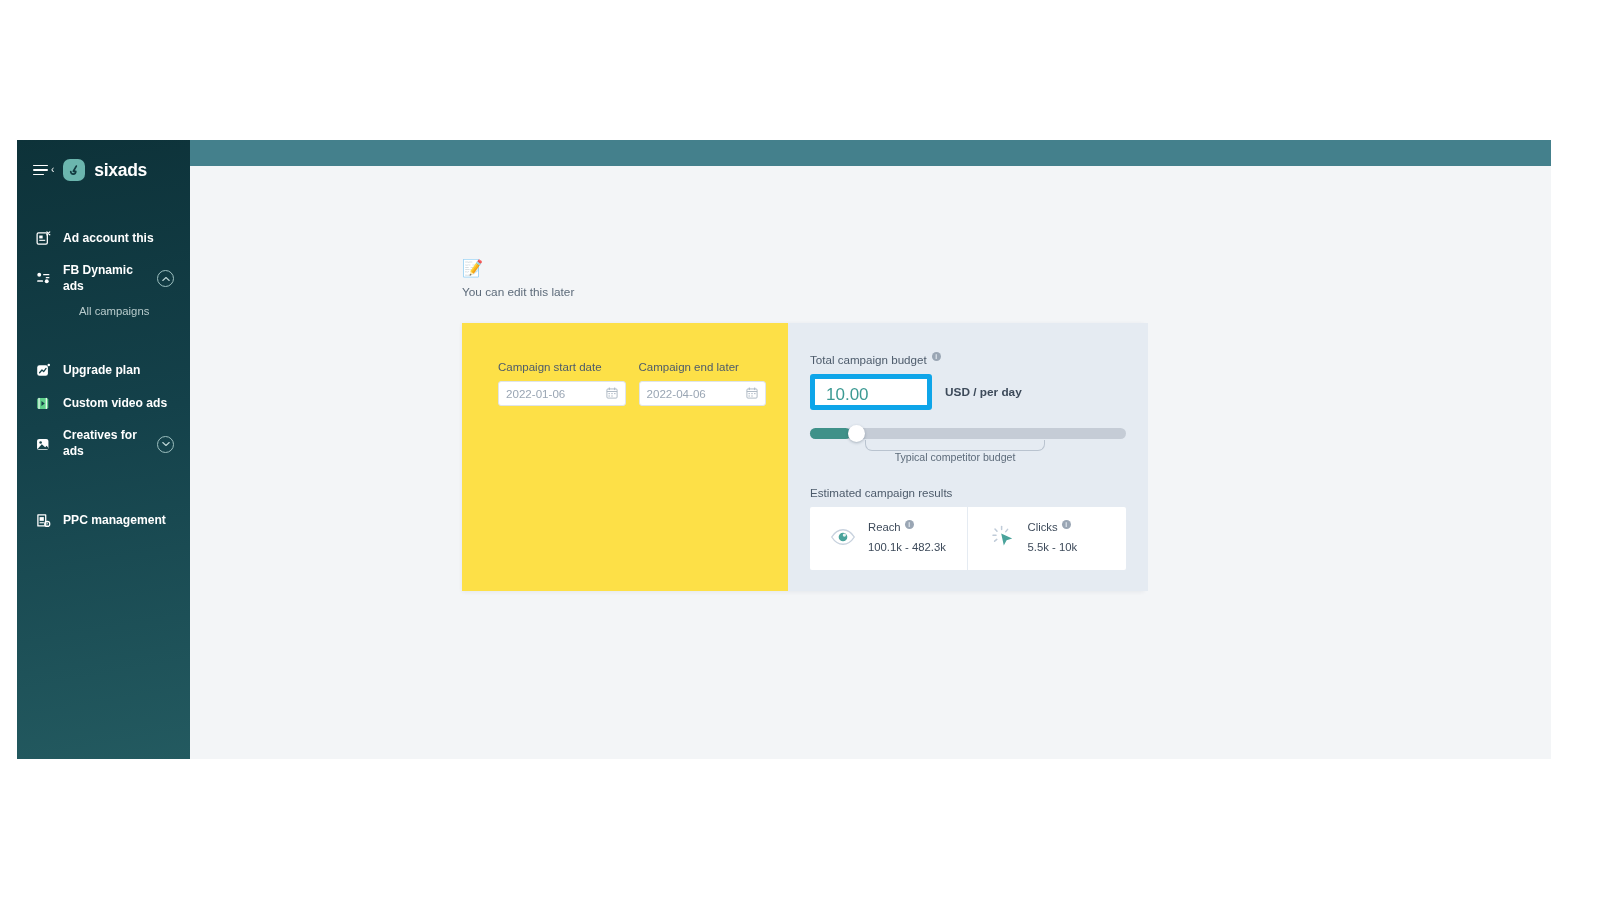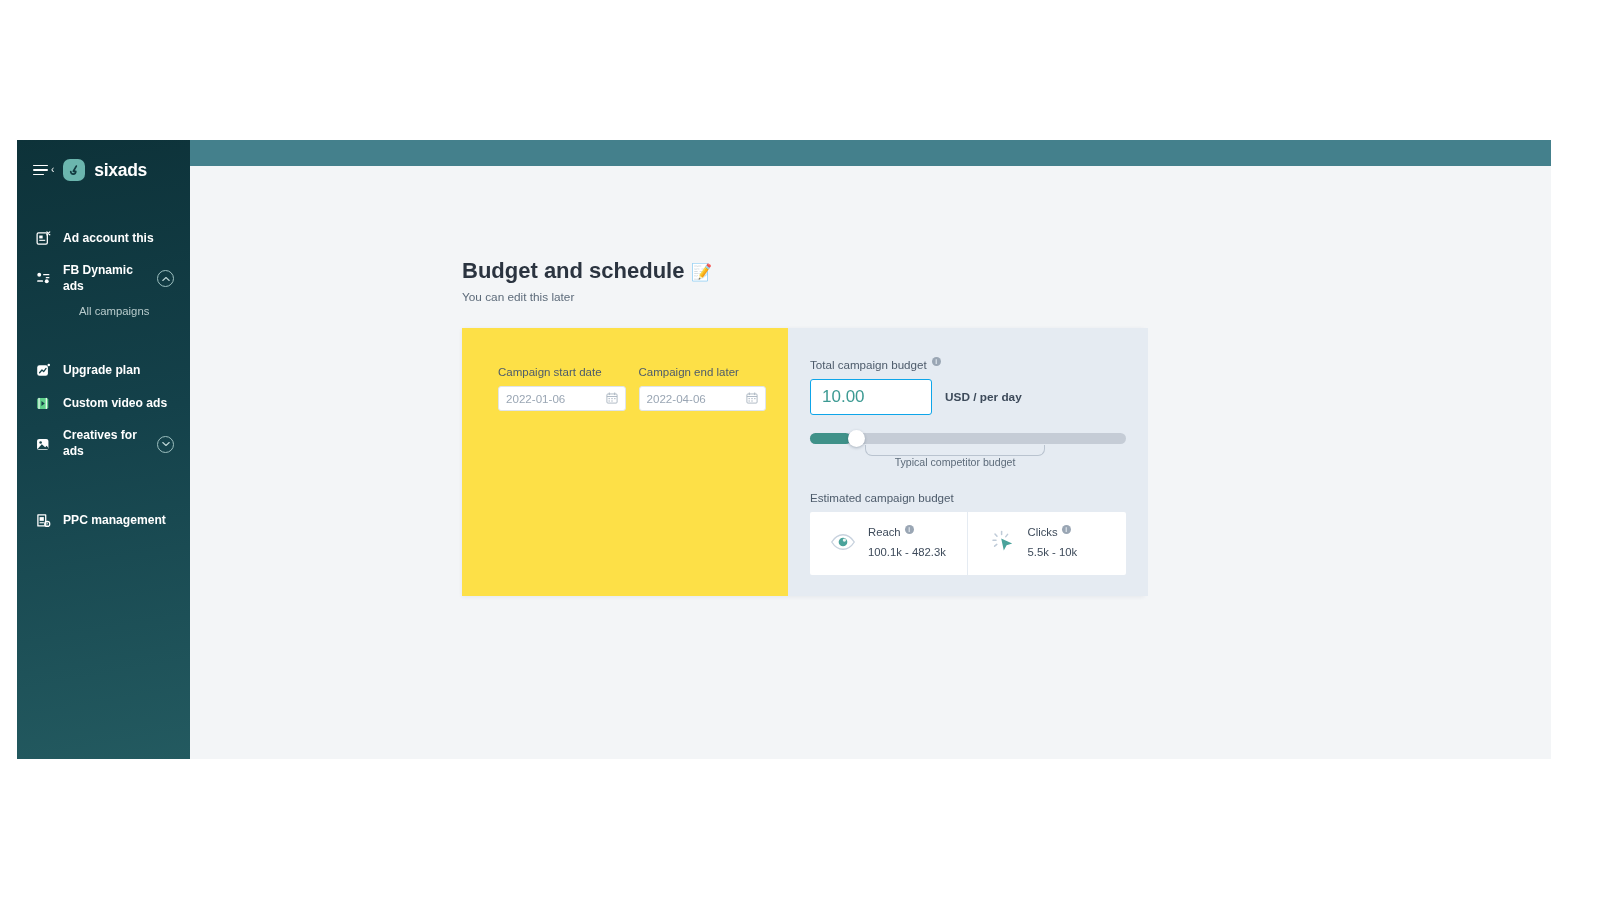--- a/index.html
+++ b/index.html
@@ -159,23 +159,23 @@
     font-weight: 700; display: inline-block;
     position: relative; top: -3px;
   }
   .budget-row {
     display: flex; align-items: center; gap: 13px;
     margin-top: 8px;
   }
   .budget-input {
     width: 122px; height: 36px;
     background: #ffffff;
-    border: 1px solid #0ea5e9;
+    border: 5px solid #0ea5e9;
     border-radius: 3px;
-    display: flex; align-items: center;
+    display: flex; align-items: flex-end;
     padding: 0 11px;
   }
   .budget-input input {
     border: none; outline: none; background: transparent;
     font-family: "Liberation Sans", sans-serif;
     font-size: 17px; color: #3c9a93; width: 100%;
   }
   .unit { font-size: 11.8px; color: #3d4a5a; font-weight: 700; }
 
   .slider-area { margin-top: 18px; position: relative; }
@@ -365,21 +365,20 @@
       </div>
 
     </nav>
   </aside>
 
   <section class="main">
     <div class="topbar"></div>
 
     <div class="page-head">
       <h1 class="page-title">
-        <span>Budget and schedule</span>
         <span class="title-emoji">📝</span>
       </h1>
       <div class="page-sub">You can edit this later</div>
     </div>
 
     <div class="panel-wrap">
 
       <div class="card-left">
         <div class="field-row">
 
@@ -440,21 +439,21 @@
 
         <div class="slider-area">
           <div class="slider-track">
             <div class="slider-fill" style="width: 41.08px;"></div>
             <div class="slider-thumb" style="left: 37.92px;"></div>
           </div>
           <div class="brace"></div>
           <div class="brace-label">Typical competitor budget</div>
         </div>
 
-        <div class="results-title">Estimated campaign budget</div>
+        <div class="results-title">Estimated campaign results</div>
 
         <div class="results-row">
 
           <div class="result-card">
             <span class="result-ico">
               <svg width="26" height="18" viewBox="0 0 30 20">
                 <path d="M2 10 C6 3.6 11 1.6 15 1.6 C19 1.6 24 3.6 28 10 C24 16.4 19 18.4 15 18.4 C11 18.4 6 16.4 2 10 Z" fill="none" stroke="#c8d2de" stroke-width="1.6"></path>
                 <circle cx="15" cy="10" r="5" fill="#4aa39b"></circle>
                 <circle cx="16.6" cy="7.8" r="1.9" fill="#e8f2f1"></circle>
               </svg>

